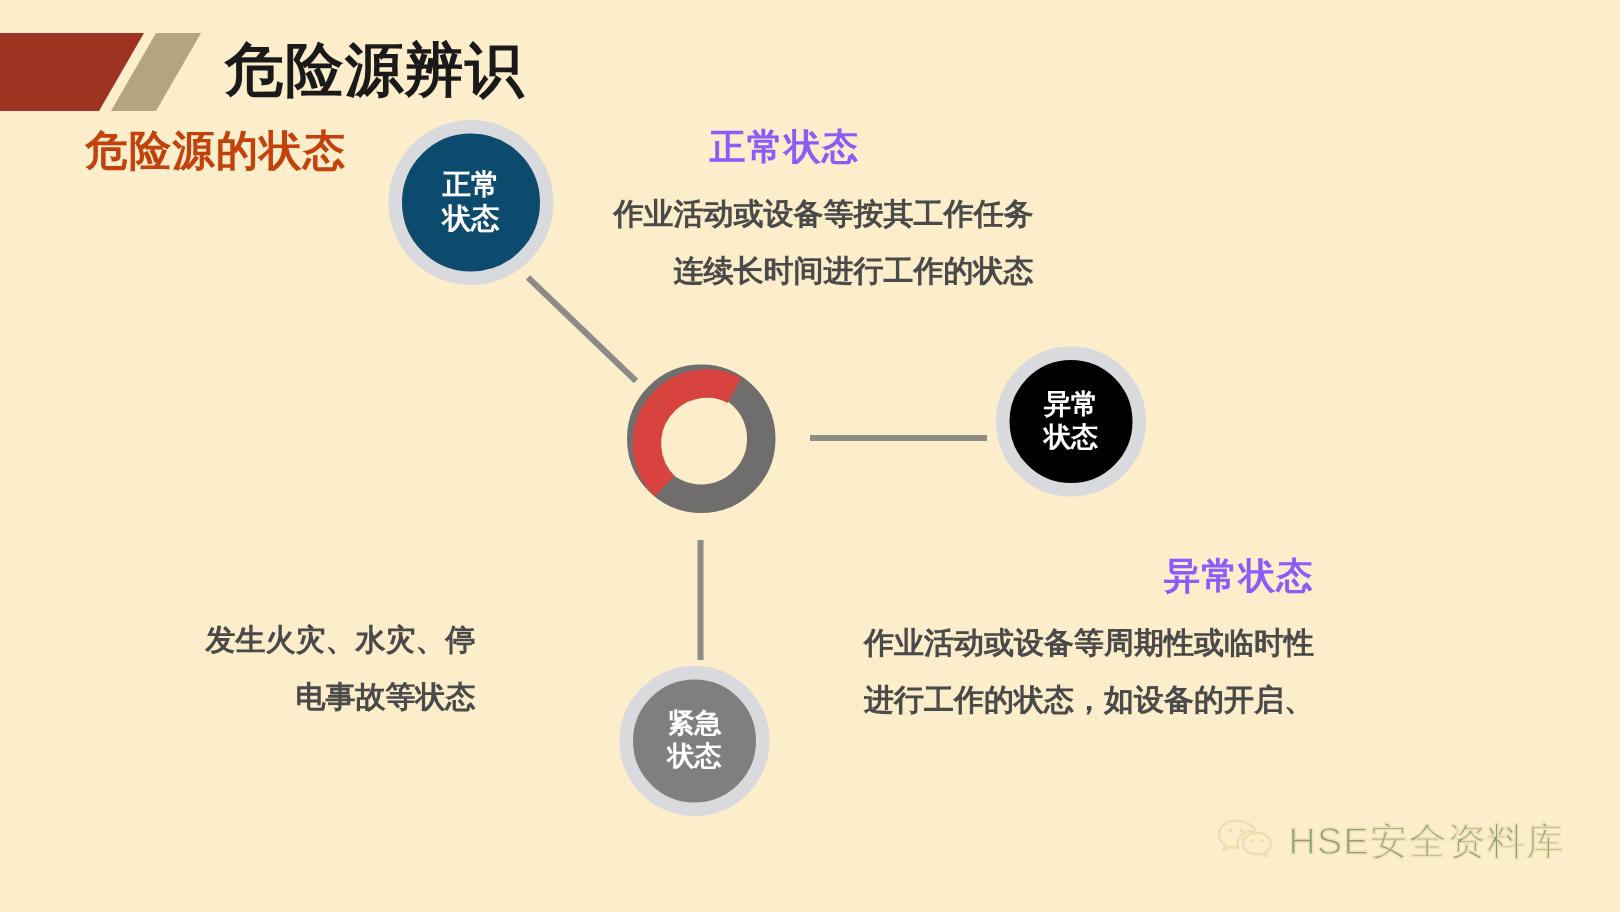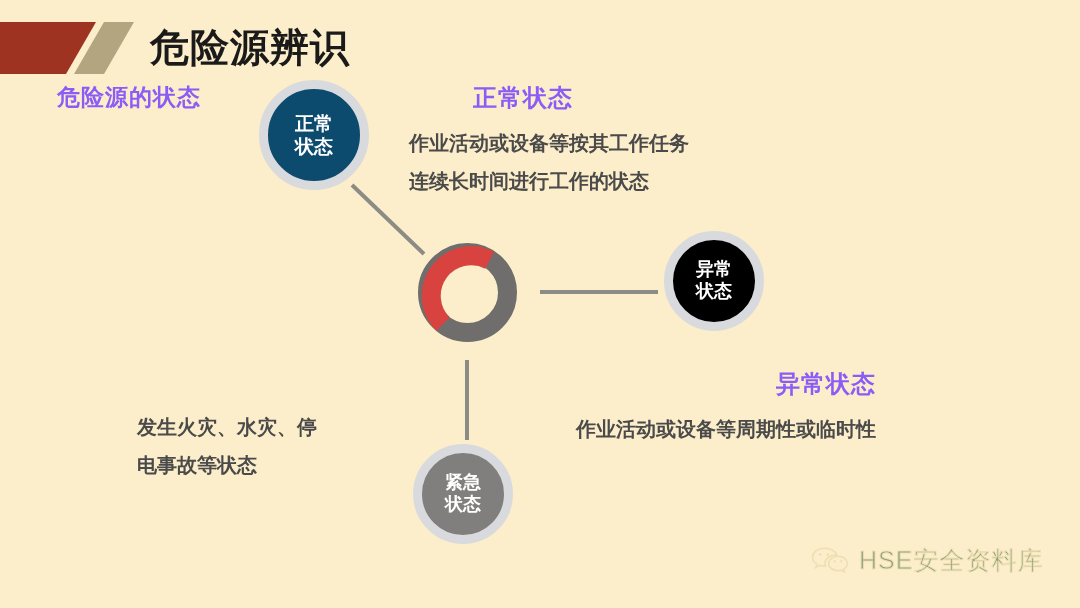--- a/index.html
+++ b/index.html
@@ -38,23 +38,23 @@
     font-weight: bold;
     color: #1a1a1a;
     letter-spacing: 1px;
     line-height: 52px;
     white-space: nowrap;
   }
   .subtitle {
     position: absolute;
     left: 57px;
     top: 82px;
-    font-size: 23px;
-    font-weight: bold;
-    color: #8b5cf6;
+    font-size: 28px;
+    font-weight: bold;
+    color: #c2410c;
     letter-spacing: 1px;
     white-space: nowrap;
   }
 
   
   .connectors {
     position: absolute;
     left: 0; top: 0;
     width: 1080px; height: 608px;
     pointer-events: none;
@@ -113,20 +113,21 @@
     letter-spacing: 1px;
     margin-bottom: 10px;
     white-space: nowrap;
   }
   .block .ln {
     font-size: 20px;
     font-weight: bold;
     color: #4a4a4a;
     line-height: 38px;
     white-space: nowrap;
+    text-align: right;
   }
   .block-normal { left: 409px; top: 82px; }
   .block-normal .hd { text-align: left; padding-left: 64px; }
   .block-abnormal { left: 576px; top: 368px; }
   .block-abnormal .hd { text-align: right; padding-left: 114px; }
   .block-emergency { left: 137px; top: 408px; }
   .block-emergency .hd { text-align: left; padding-left: 60px; }
 
   
   .watermark {
@@ -199,20 +200,21 @@
 
   <div class="block block-normal">
     <div class="hd">正常状态</div>
     <div class="ln">作业活动或设备等按其工作任务</div>
     <div class="ln">连续长时间进行工作的状态</div>
   </div>
 
   <div class="block block-abnormal">
     <div class="hd">异常状态</div>
     <div class="ln">作业活动或设备等周期性或临时性</div>
+    <div class="ln">进行工作的状态，如设备的开启、</div>
   </div>
 
   <div class="block block-emergency">
     <div class="ln">发生火灾、水灾、停</div>
     <div class="ln">电事故等状态</div>
   </div>
 
   <div class="watermark">
     <span class="wechat">
       <svg width="40" height="28" viewBox="0 0 40 28" xmlns="http://www.w3.org/2000/svg">

